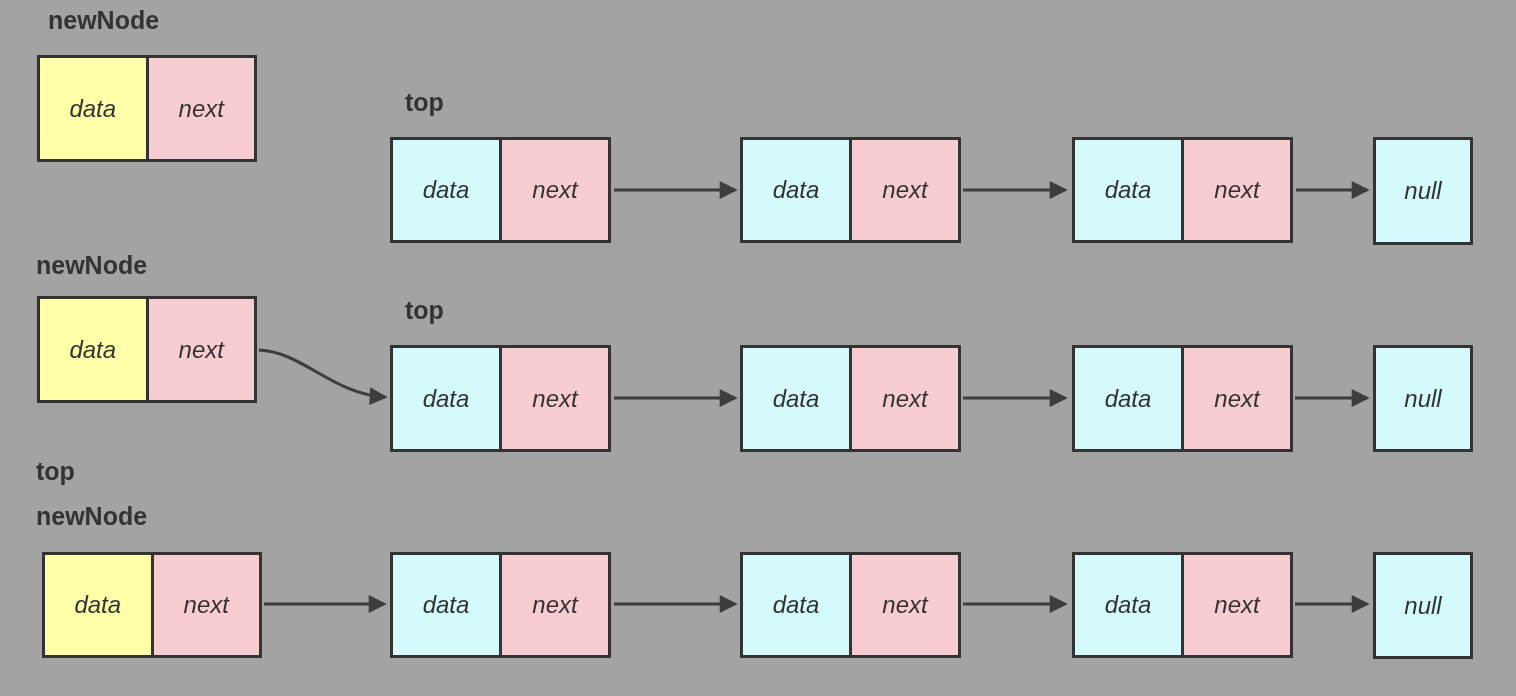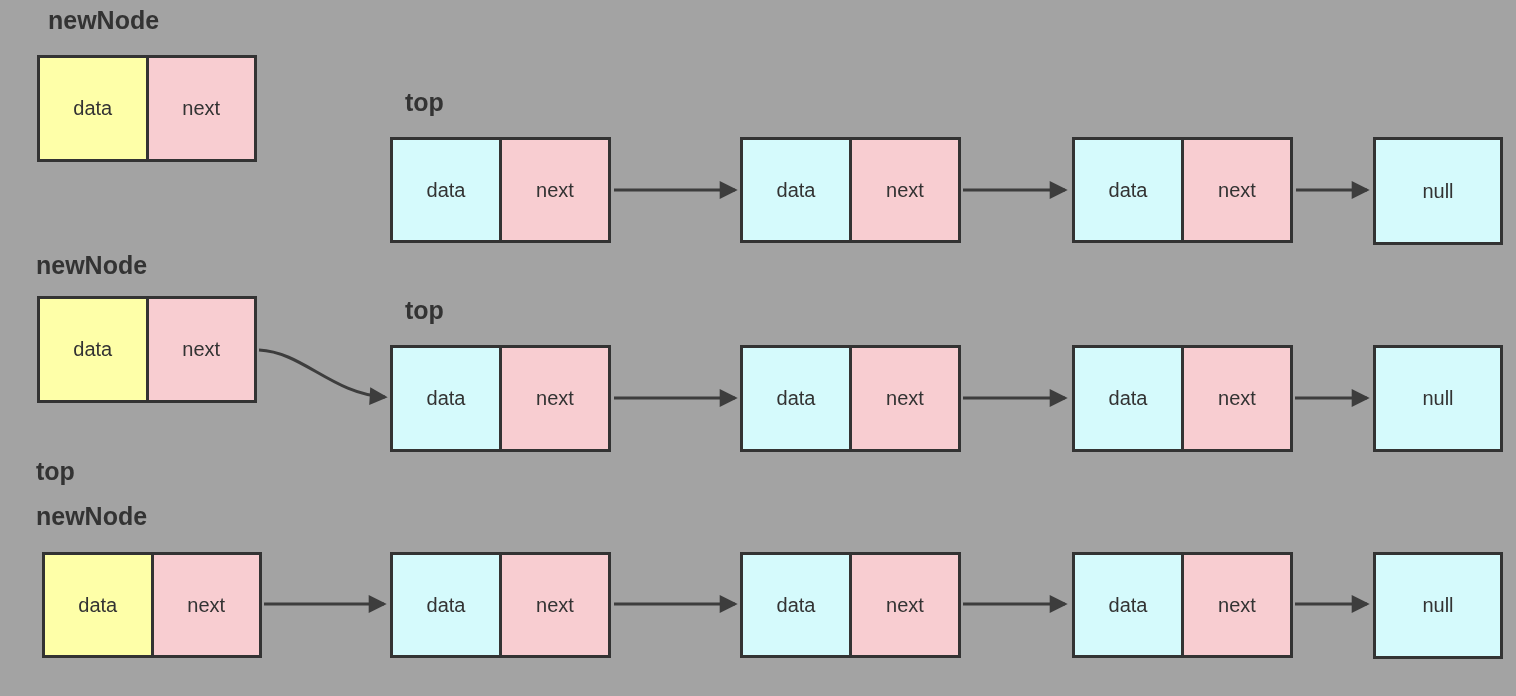--- a/index.html
+++ b/index.html
@@ -37,28 +37,29 @@
     display: flex;
     box-sizing: border-box;
     border: 3px solid var(--border);
     width: 221px;
   }
   .node .cell {
     flex: 1;
     display: flex;
     align-items: center;
     justify-content: center;
-    font-size: 20px;
+    font-size: 24px;
     color: var(--text);
+    font-style: italic;
   }
   .node .cell:first-child {
     border-right: 3px solid var(--border);
   }
   .node.single {
-    width: 130px;
+    width: 100px;
   }
   .node.single .cell:first-child {
     border-right: none;
   }
   .cell.data    { background: var(--data-fill); }
   .cell.next    { background: var(--next-fill); }
   .cell.newdata { background: var(--new-data-fill); }
   .cell.null    { background: var(--null-fill); }
   svg.overlay {
     position: absolute;

